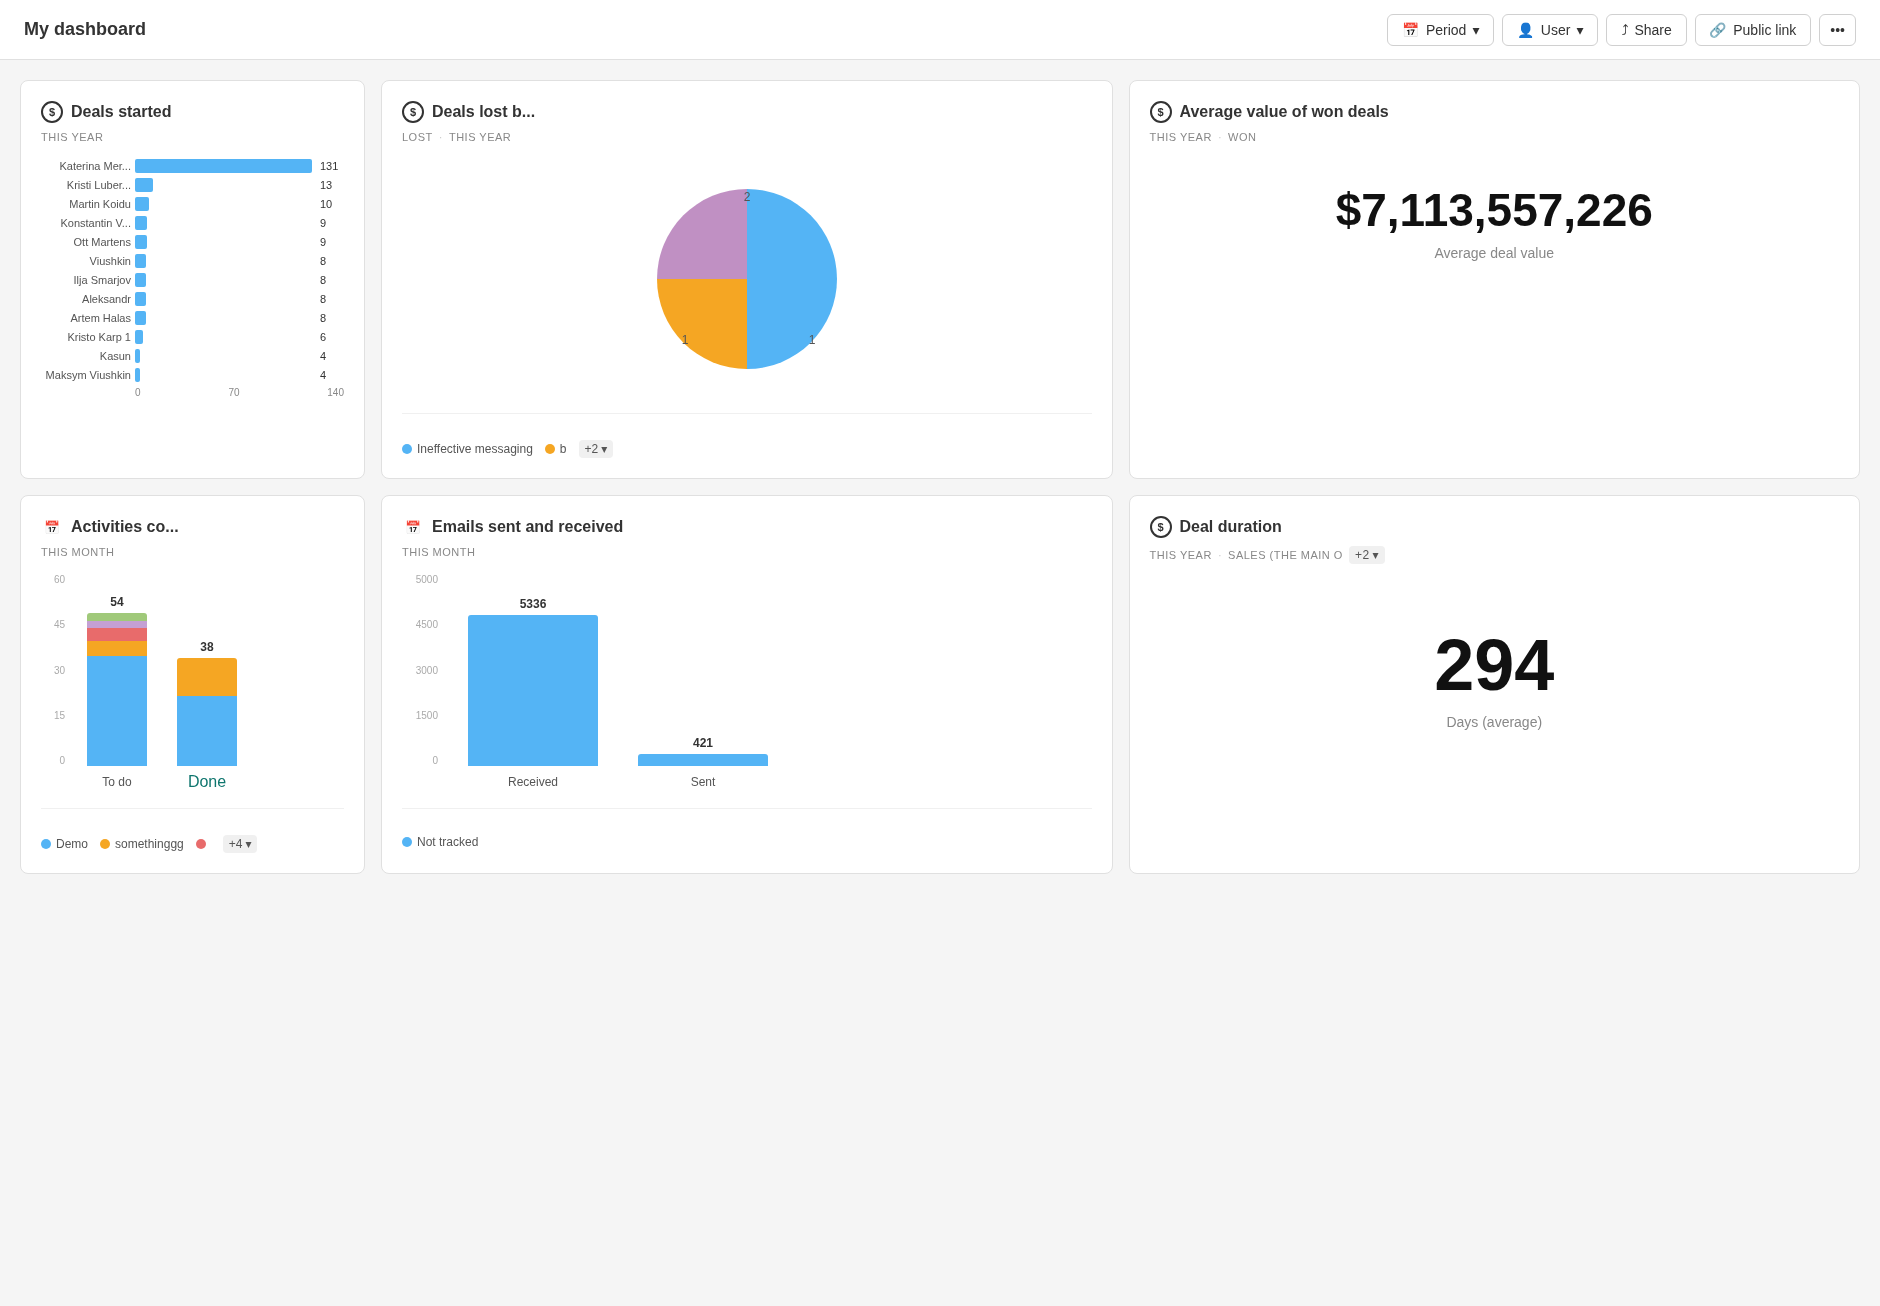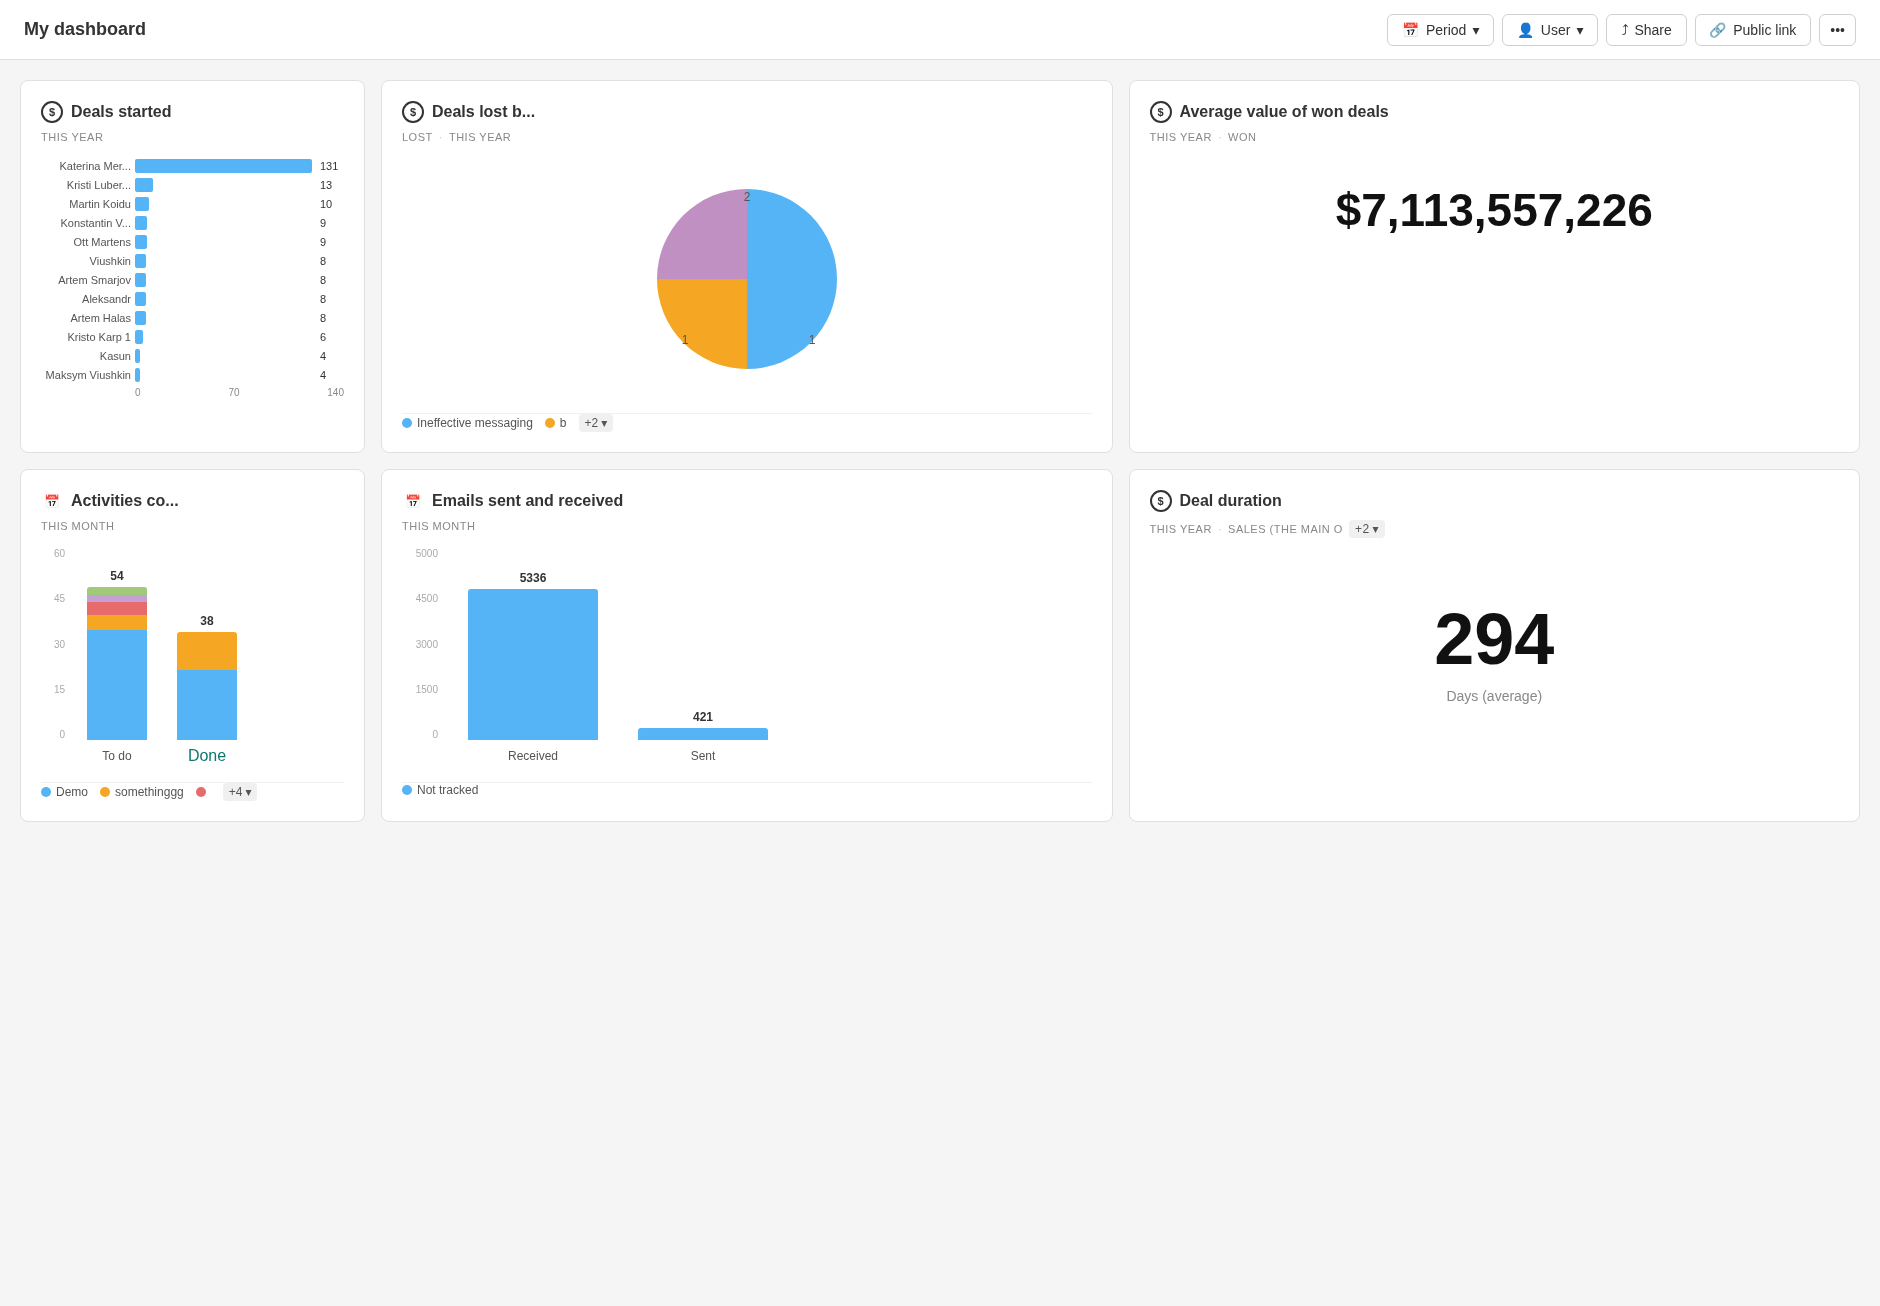--- a/index.html
+++ b/index.html
@@ -164,21 +164,21 @@
     .activities { grid-column: 1; grid-row: 2; }
     .emails { grid-column: 2; grid-row: 2; }
     .deal-duration { grid-column: 3; grid-row: 2; }
 
     .legend {
       display: flex;
       align-items: center;
       gap: 12px;
       flex-wrap: wrap;
       margin-top: 14px;
-      padding-top: 0;
+      padding-top: 26px;
       border-top: 1px solid #f0f0f0;
     }
     .legend-item {
       display: flex;
       align-items: center;
       gap: 5px;
       font-size: 12px;
       color: #555;
     }
     .legend-dot {
@@ -291,21 +291,21 @@
       <span class="bar-value">9</span>
     </div>
         <div class="bar-row">
       <span class="bar-label">Viushkin</span>
       <div class="bar-track">
         <div class="bar-fill" style="width:6.106870229007633%"></div>
       </div>
       <span class="bar-value">8</span>
     </div>
         <div class="bar-row">
-      <span class="bar-label">Artem Smarjov</span>
+      <span class="bar-label">Ilja Smarjov</span>
       <div class="bar-track">
         <div class="bar-fill" style="width:6.106870229007633%"></div>
       </div>
       <span class="bar-value">8</span>
     </div>
         <div class="bar-row">
       <span class="bar-label">Aleksandr</span>
       <div class="bar-track">
         <div class="bar-fill" style="width:6.106870229007633%"></div>
       </div>
@@ -391,20 +391,21 @@
     <div class="card-title">
       <div class="card-title-icon">$</div>
       <span>Average value of won deals</span>
     </div>
     <div class="card-subtitle">
       <span>THIS YEAR</span>
       <span class="dot">·</span>
       <span>WON</span>
     </div>
     <div class="big-number">$7,113,557,226</div>
+    <div class="big-number-label">Average deal value</div>
   </div>
 
   <div class="card activities">
     <div class="card-title">
       <div class="card-title-icon" style="font-size:13px; border:none;">📅</div>
       <span>Activities co...</span>
     </div>
     <div class="card-subtitle">
       <span>THIS MONTH</span>
     </div>

